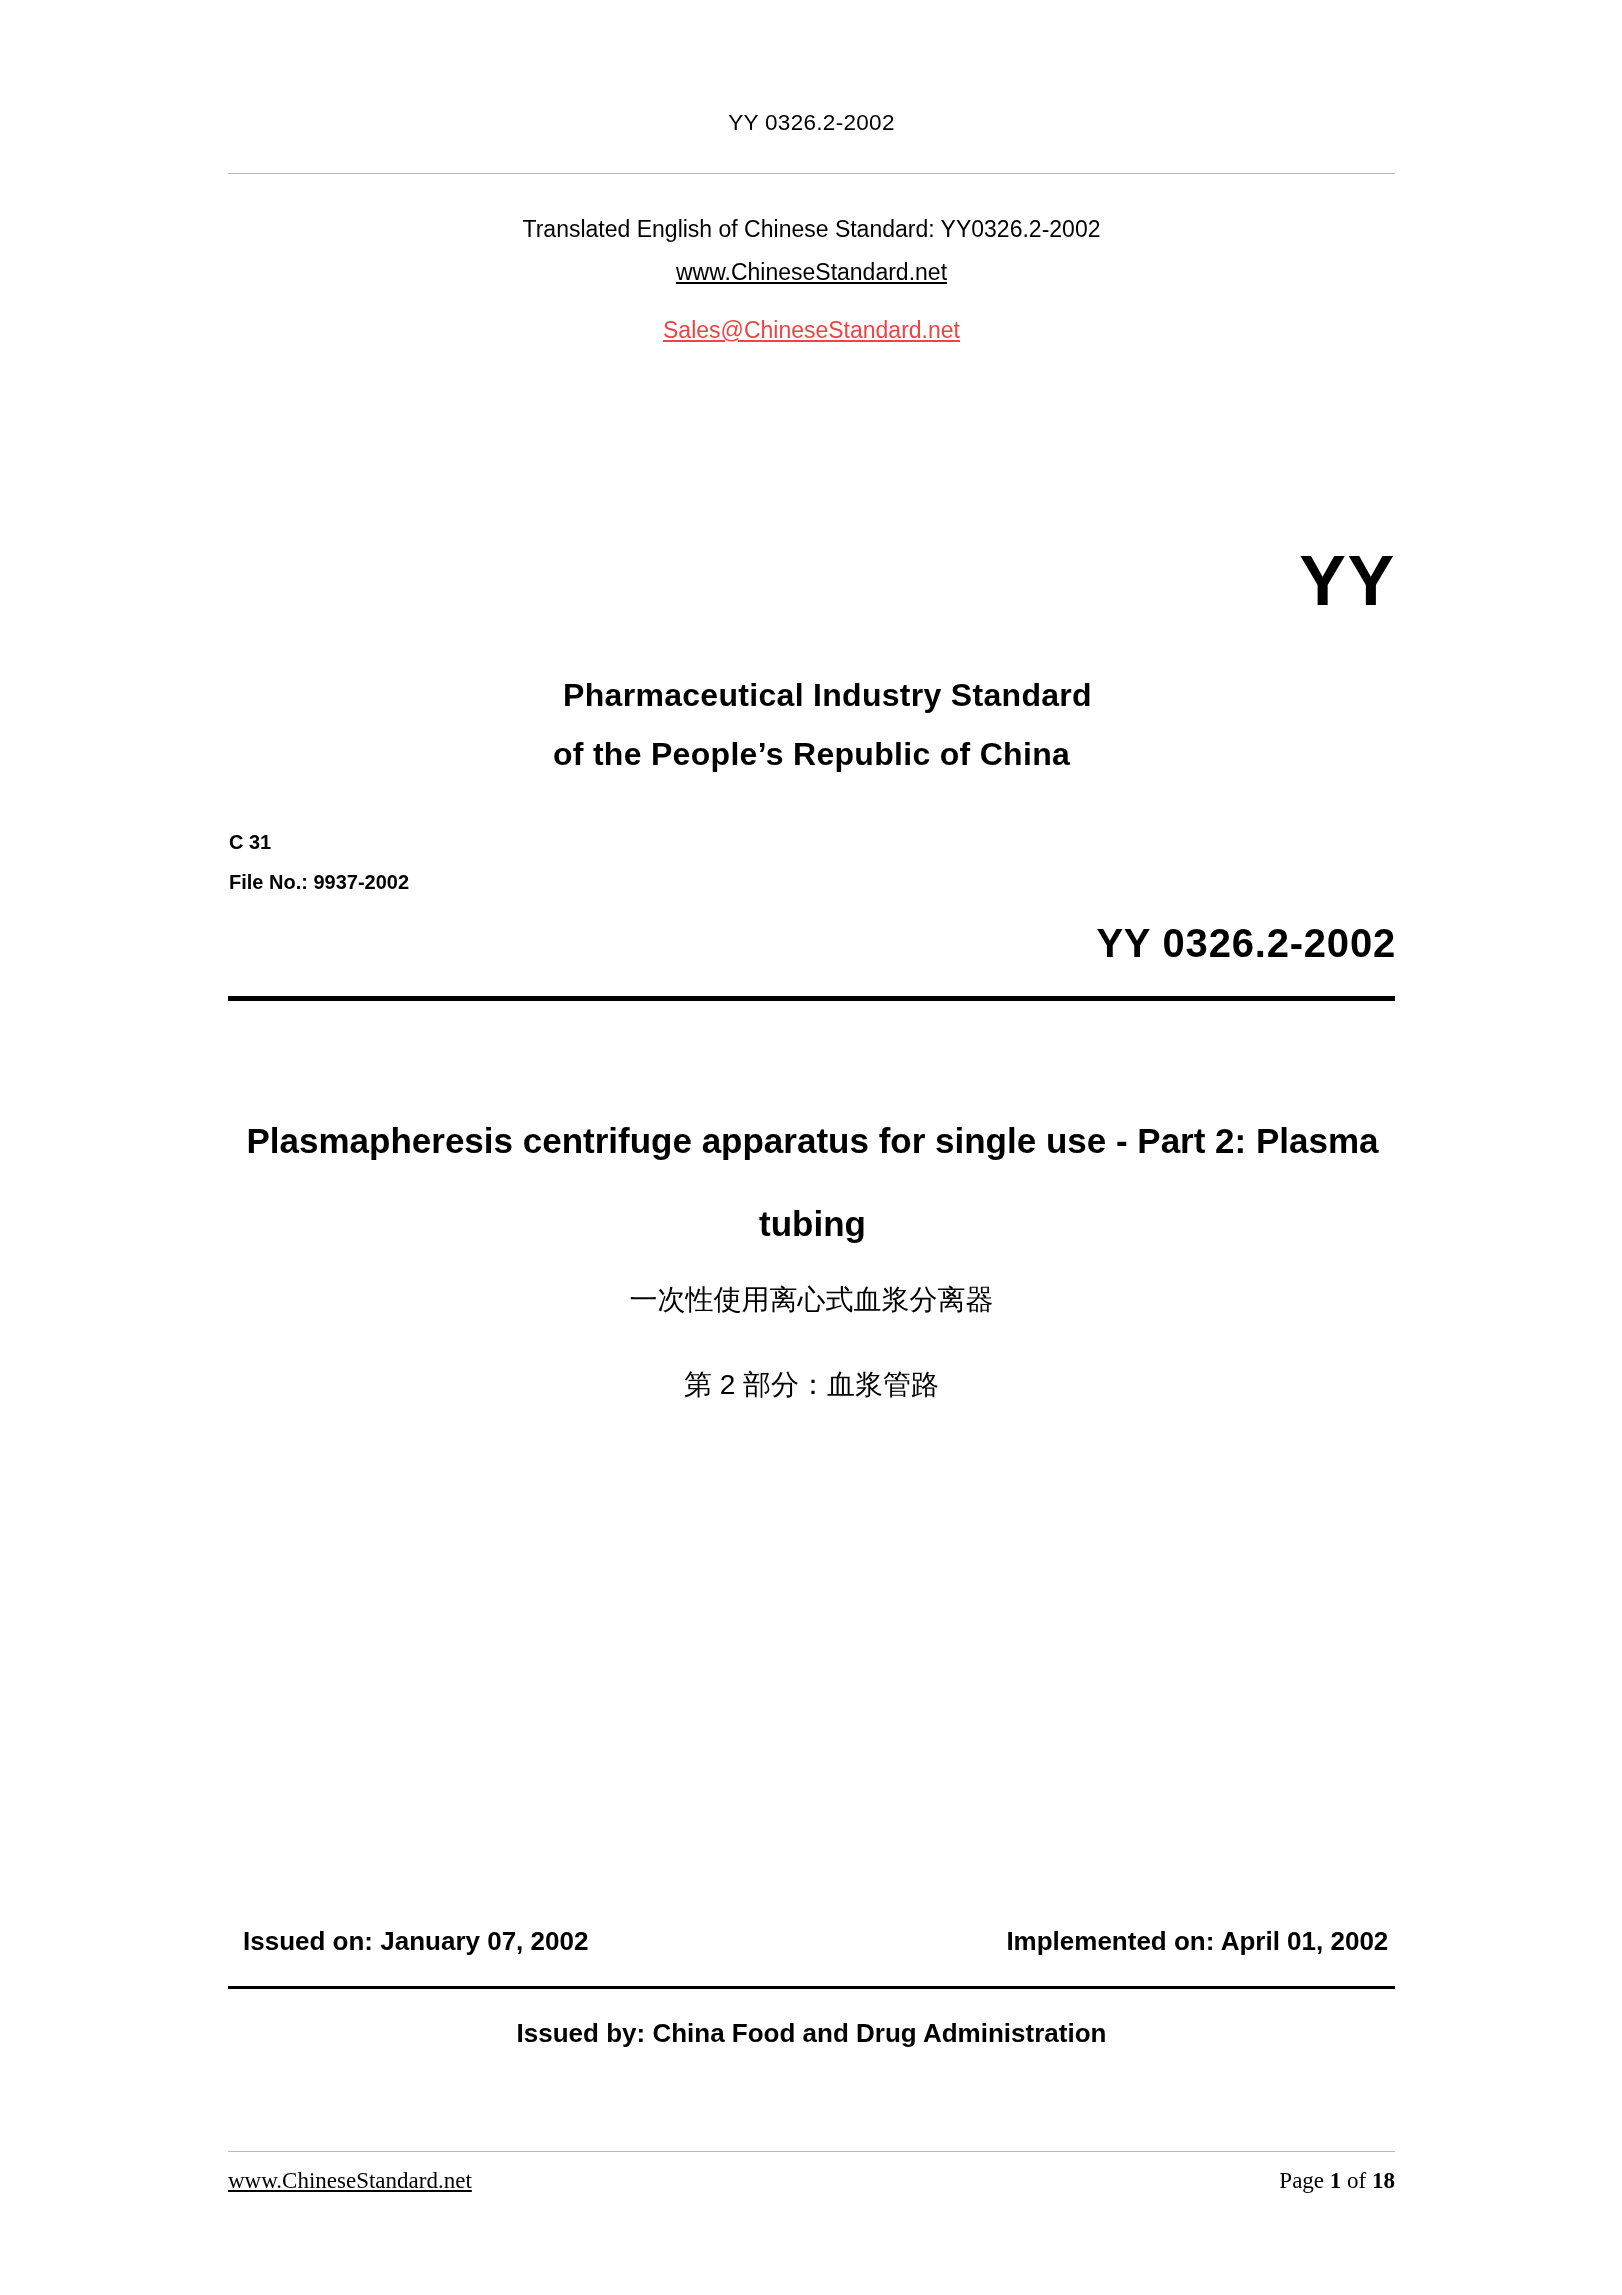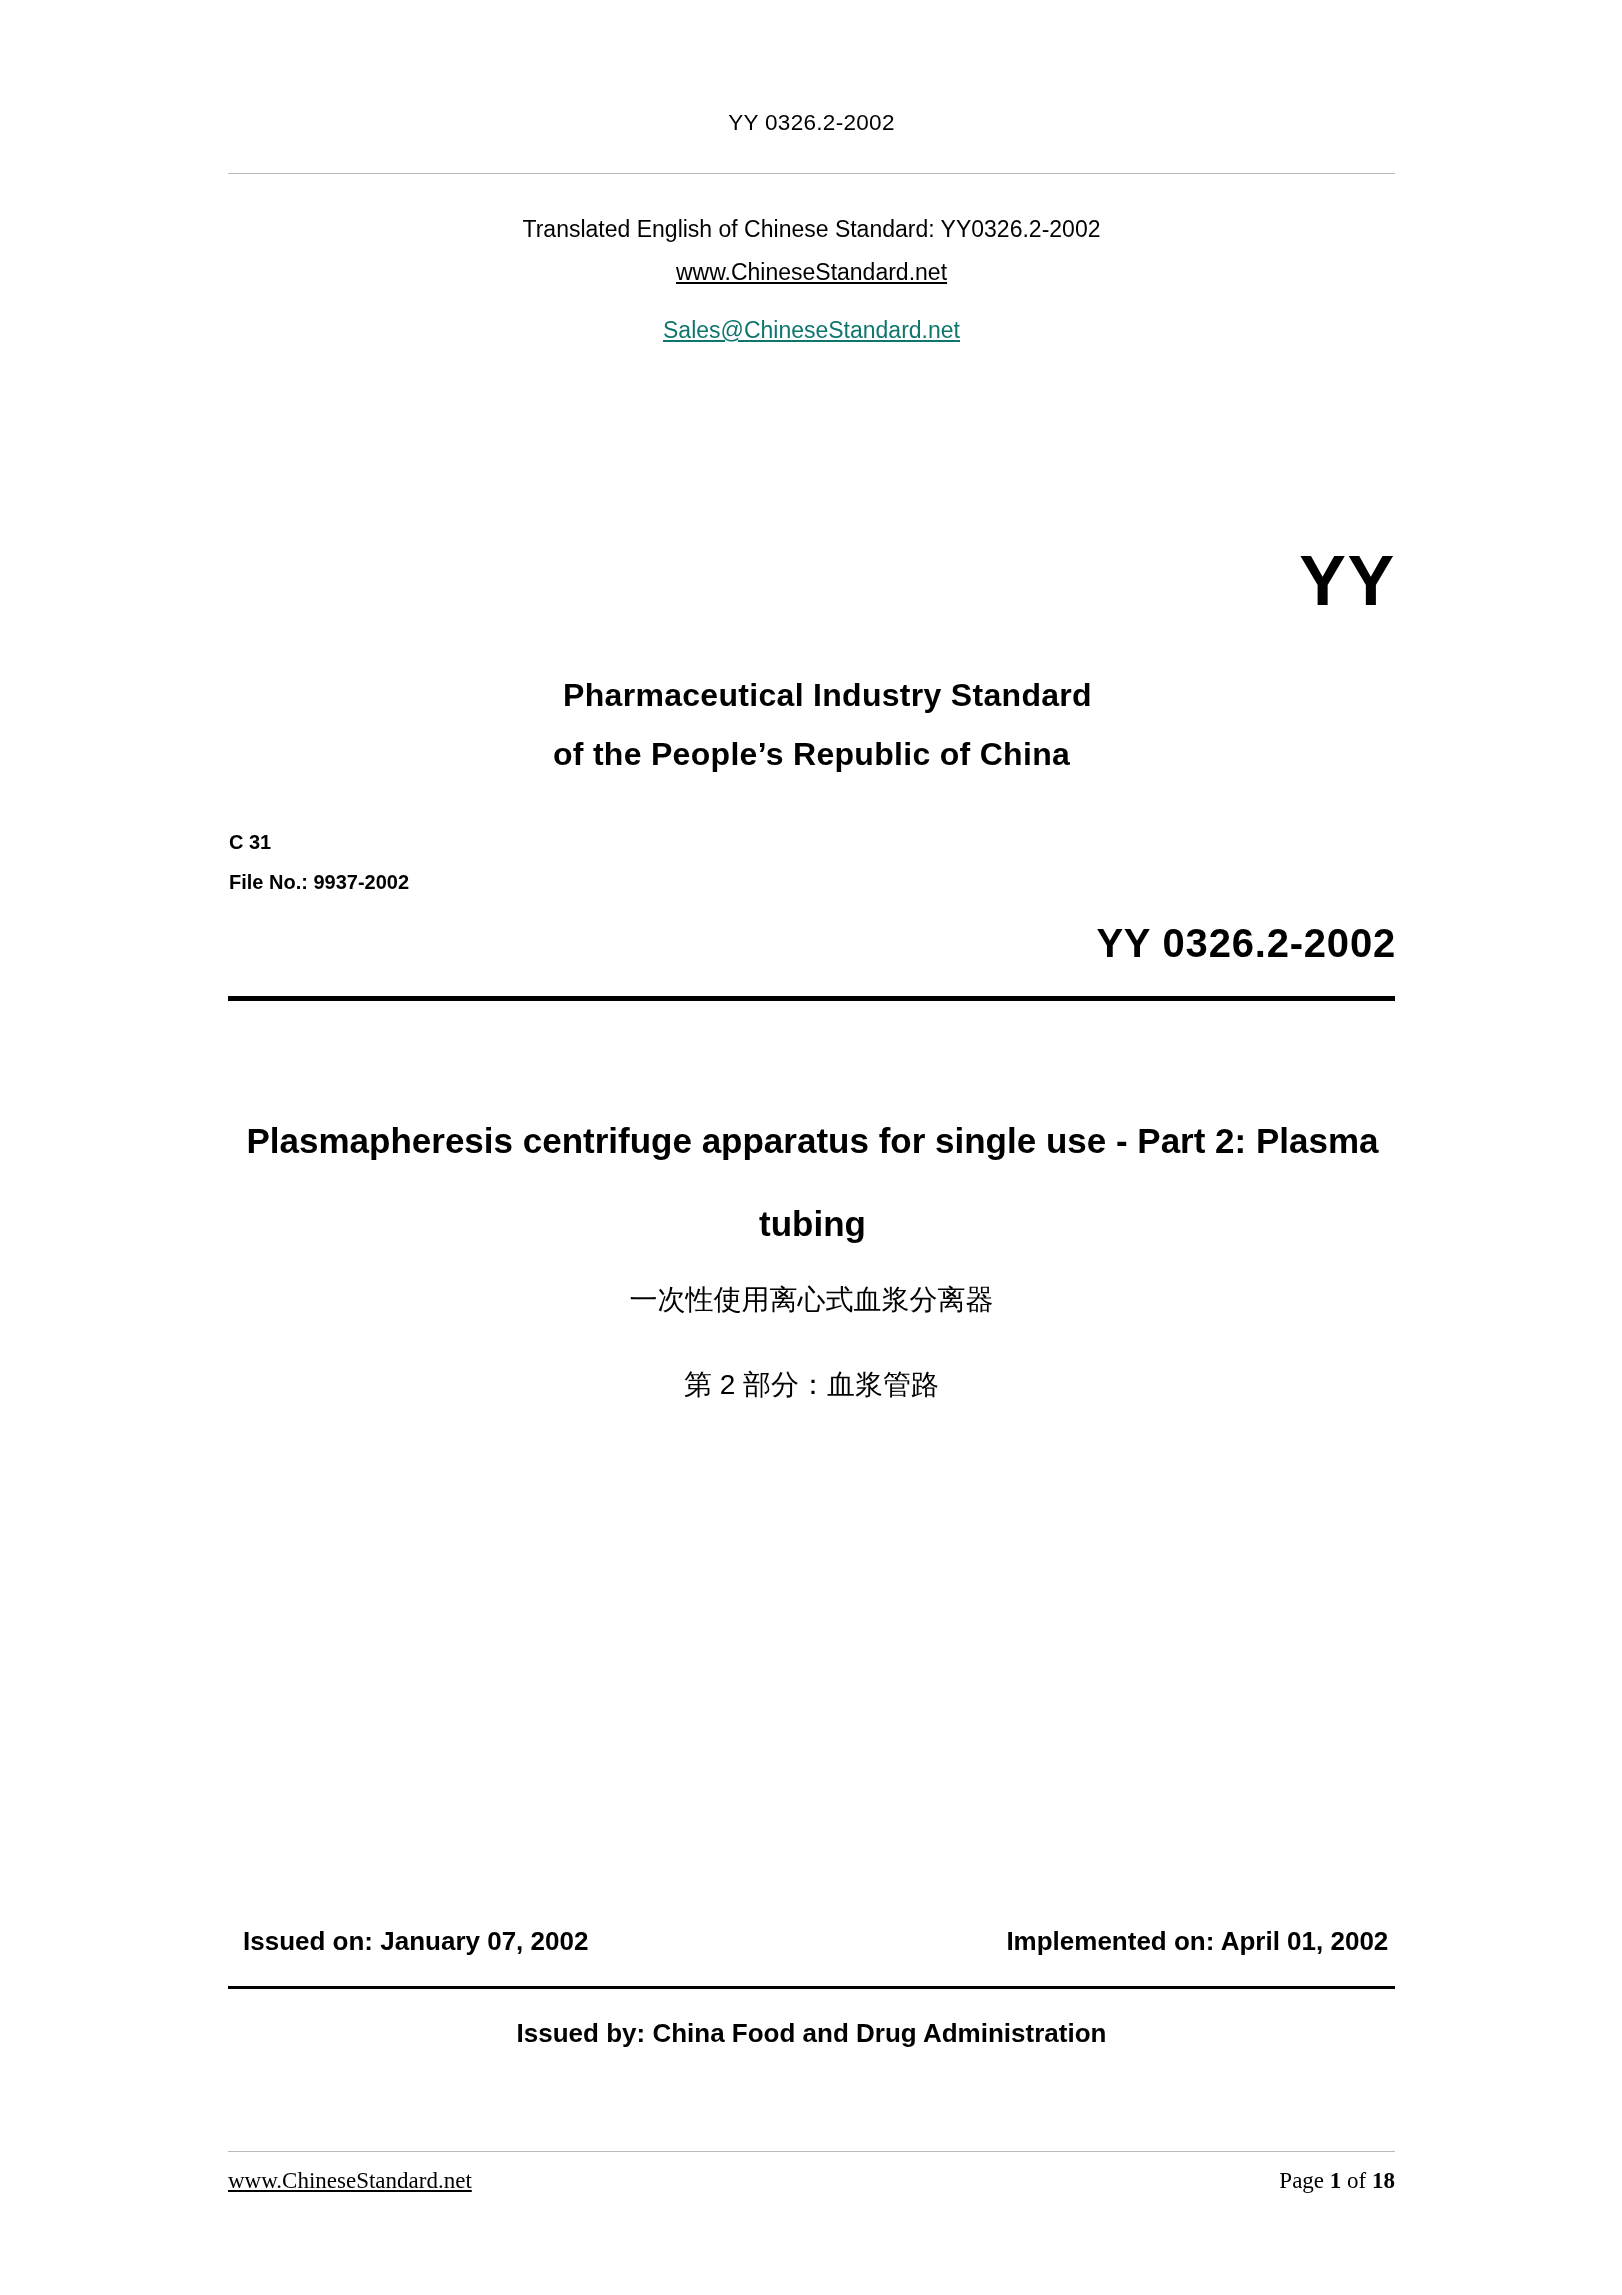--- a/index.html
+++ b/index.html
@@ -55,21 +55,21 @@
   .source-link {
     font-size: 23px;
     line-height: 43px;
     text-decoration: underline;
     color: #000000;
   }
   .source-mail {
     font-size: 23px;
     line-height: 43px;
     text-decoration: underline;
-    color: #0f766e;
+    color: #ef4444;
     display: inline-block;
     margin-top: 15px;
   }
 
   
   .yy-logo {
     position: absolute;
     top: 544px;
     right: 227px;
     font-size: 70px;

